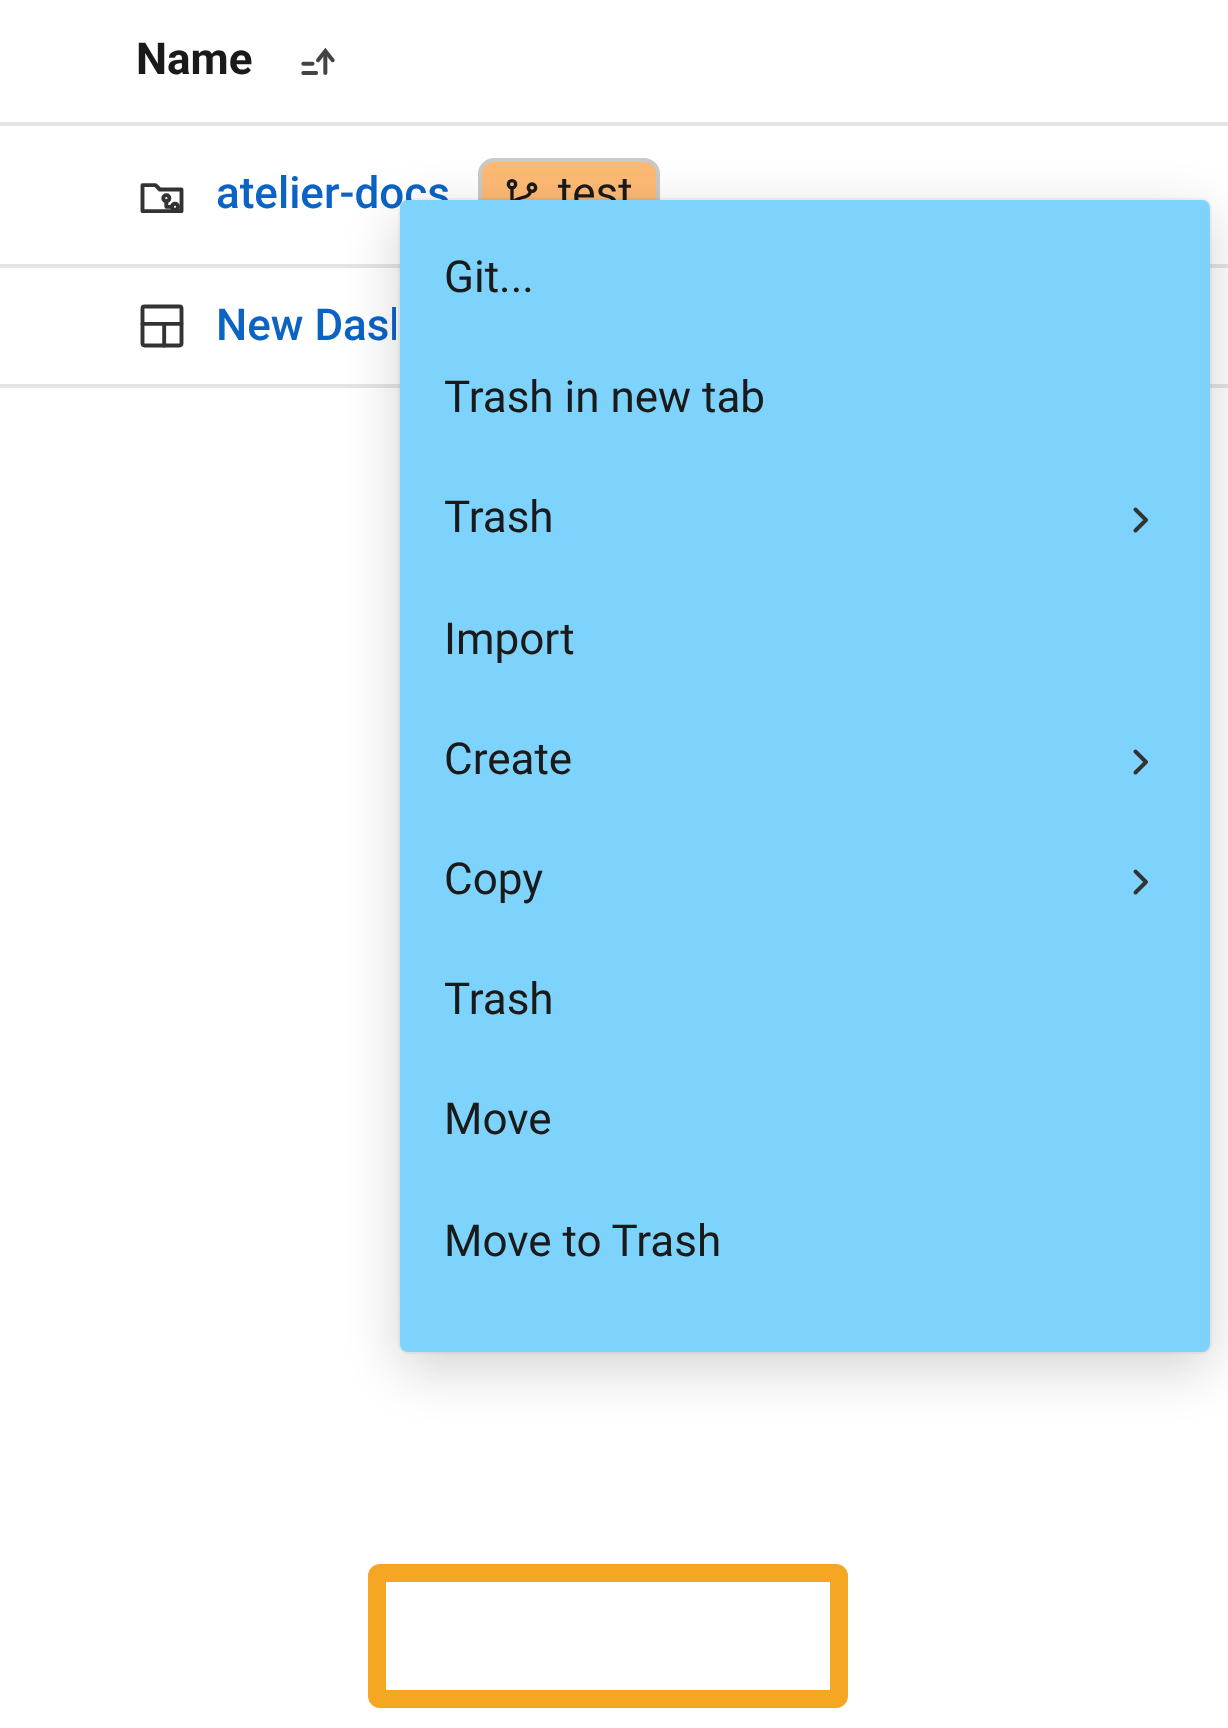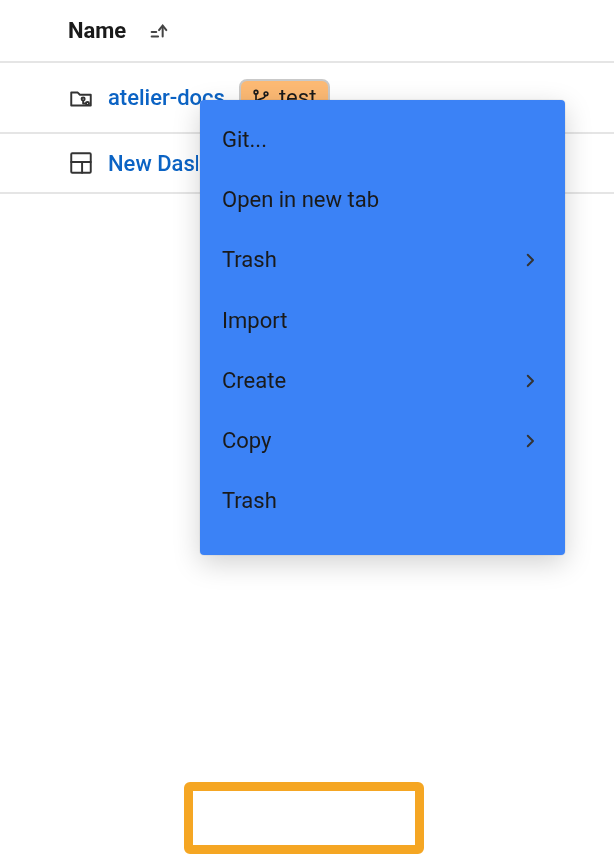--- a/index.html
+++ b/index.html
@@ -53,22 +53,22 @@
       border-radius: 8px;
       padding: 4px 12px 4px 10px;
       font-size: 22px;
       color: #1a1a1a;
       background: #fdba74;
     }
     .context-menu {
       position: absolute;
       top: 100px;
       left: 200px;
-      width: 365px;
-      background: #3b82f6;
+      width: 405px;
+      background: #7dd3fc;
       border-radius: 4px;
       box-shadow: 0 8px 28px rgba(0,0,0,0.18), 0 0 0 1px rgba(0,0,0,0.04);
       padding: 10px 0 24px 0;
       z-index: 10;
     }
     .menu-item {
       display: flex;
       align-items: center;
       justify-content: space-between;
       padding: 18px 26px 18px 22px;
@@ -145,21 +145,21 @@
     <span class="row-link" style="overflow:hidden;text-overflow:clip;max-width:90px;">New Dashboard</span>
   </div>
 
 </div>
 
 <div class="context-menu">
   <div class="menu-item">
     <span>Git...</span>
   </div>
   <div class="menu-item">
-    <span>Open in new tab</span>
+    <span>Trash in new tab</span>
   </div>
   <div class="menu-item">
     <span>Trash</span>
     <span class="chevron">
       <svg width="18" height="18" viewBox="0 0 24 24" fill="none" stroke="currentColor" stroke-width="2.6" stroke-linecap="round" stroke-linejoin="round">
           <polyline points="9 5 16 12 9 19"></polyline>
         </svg>
     </span>
   </div>
   <div class="menu-item">
@@ -177,15 +177,21 @@
     <span>Copy</span>
     <span class="chevron">
       <svg width="18" height="18" viewBox="0 0 24 24" fill="none" stroke="currentColor" stroke-width="2.6" stroke-linecap="round" stroke-linejoin="round">
           <polyline points="9 5 16 12 9 19"></polyline>
         </svg>
     </span>
   </div>
   <div class="menu-item">
     <span>Trash</span>
   </div>
+  <div class="menu-item">
+    <span>Move</span>
+  </div>
+  <div class="menu-item">
+    <span>Move to Trash</span>
+  </div>
 </div>
 
 <div class="highlight-box"></div>
 
 </body></html>

